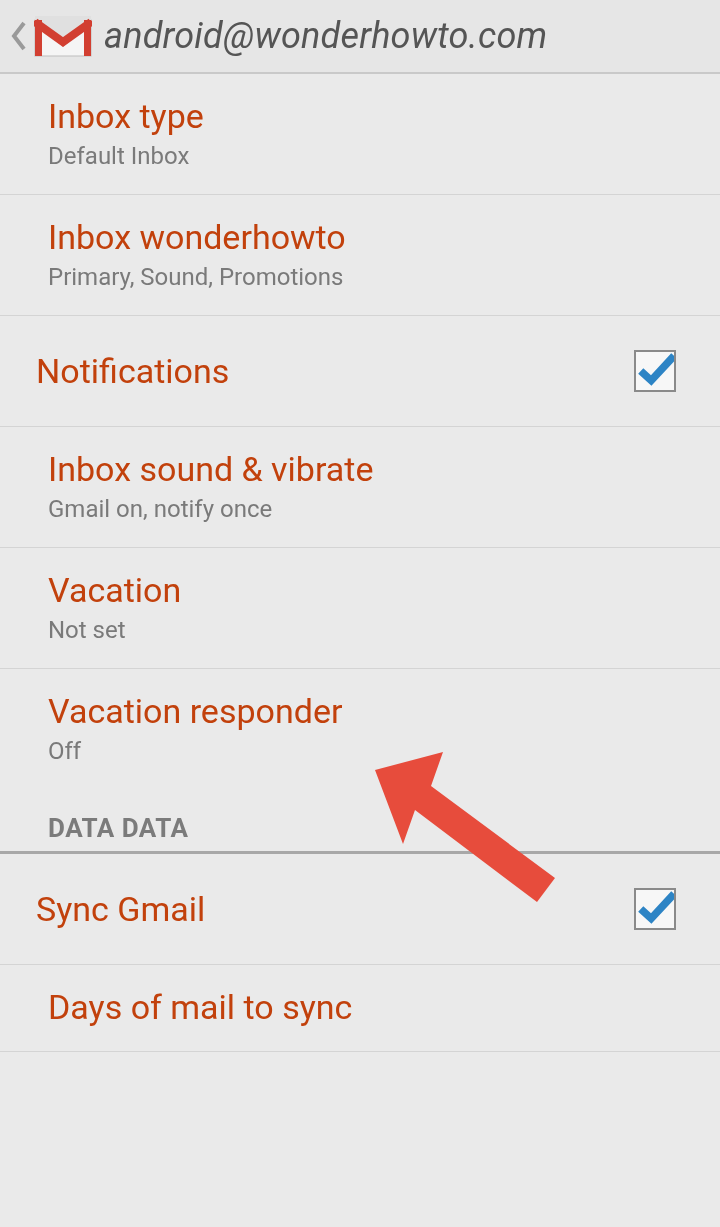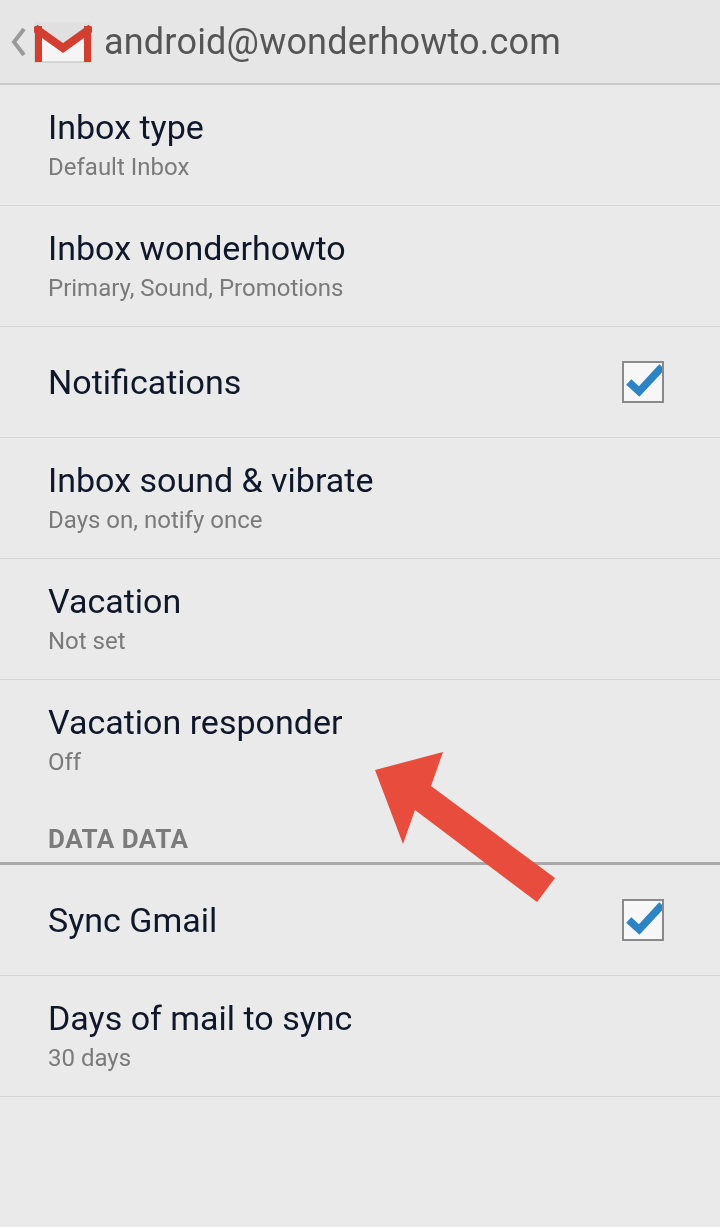--- a/index.html
+++ b/index.html
@@ -2,24 +2,25 @@
 <html><head>
 <meta charset="utf-8">
 <style>
   * { box-sizing: border-box; margin: 0; padding: 0; }
   html, body { width: 720px; height: 1227px; overflow: hidden; font-family: Roboto, "Helvetica Neue", Arial, sans-serif; }
   body { background: #eaeaea; color: #2b2b2b; }
 
   .header {
     display: flex;
     align-items: center;
-    height: 85px;
+    height: 74px;
     padding: 0 12px 0 8px;
     border-bottom: 2px solid #c9c9c9;
     background: #e6e6e6;
+    font-style: italic;
   }
   .back-chevron {
     width: 22px; height: 40px; display: flex; align-items: center; justify-content: center;
     color: #9a9a9a;
     font-size: 36px;
     line-height: 1;
     margin-right: 2px;
   }
   .app-icon {
     width: 62px; height: 50px;
@@ -38,27 +39,27 @@
     border-bottom: 1px solid #d4d4d4;
     display: flex;
     align-items: center;
     justify-content: space-between;
     position: relative;
   }
   .row:first-child { border-top: none; }
   .row .text { display: flex; flex-direction: column; gap: 6px; }
   .row .title {
     font-size: 34px;
-    color: #0f172a;
+    color: #c2410c;
   }
   .row .subtitle {
     font-size: 24px;
     color: #7a7a7a;
   }
-  .row.single { padding: 34px 48px; }
+  .row.single { padding: 34px 36px; }
 
   .checkbox {
     width: 42px; height: 42px;
     border: 2px solid #8a8a8a;
     background: #f7f7f7;
     display: flex; align-items: center; justify-content: center;
     margin-right: 8px;
   }
 
   .section-header {
@@ -122,21 +123,21 @@
     <div class="checkbox">
       <svg width="40" height="40" viewBox="0 0 40 40">
         <polyline points="5,20 16,30 40,4" fill="none" stroke="#2d84c5" stroke-width="8" stroke-linecap="butt"></polyline>
       </svg>
     </div>
   </div>
 
   <div class="row">
     <div class="text">
       <div class="title">Inbox sound &amp; vibrate</div>
-      <div class="subtitle">Days on, notify once</div>
+      <div class="subtitle">Gmail on, notify once</div>
     </div>
   </div>
 
   <div class="row">
     <div class="text">
       <div class="title">Vacation</div>
       <div class="subtitle">Not set</div>
     </div>
   </div>
 
@@ -156,21 +157,20 @@
     <div class="checkbox">
       <svg width="40" height="40" viewBox="0 0 40 40">
         <polyline points="5,20 16,30 40,4" fill="none" stroke="#2d84c5" stroke-width="8" stroke-linecap="butt"></polyline>
       </svg>
     </div>
   </div>
 
   <div class="row">
     <div class="text">
       <div class="title">Days of mail to sync</div>
-      <div class="subtitle">30 days</div>
     </div>
   </div>
 
 </div>
 
 <svg class="arrow-annotation" style="left:365px; top:740px;" width="220" height="170" viewBox="0 0 220 170">
   <defs></defs>
   <g fill="#e74c3c">
     <polygon points="10,30 78,12 66,46 190,138 172,162 50,70 38,104"></polygon>
   </g>

